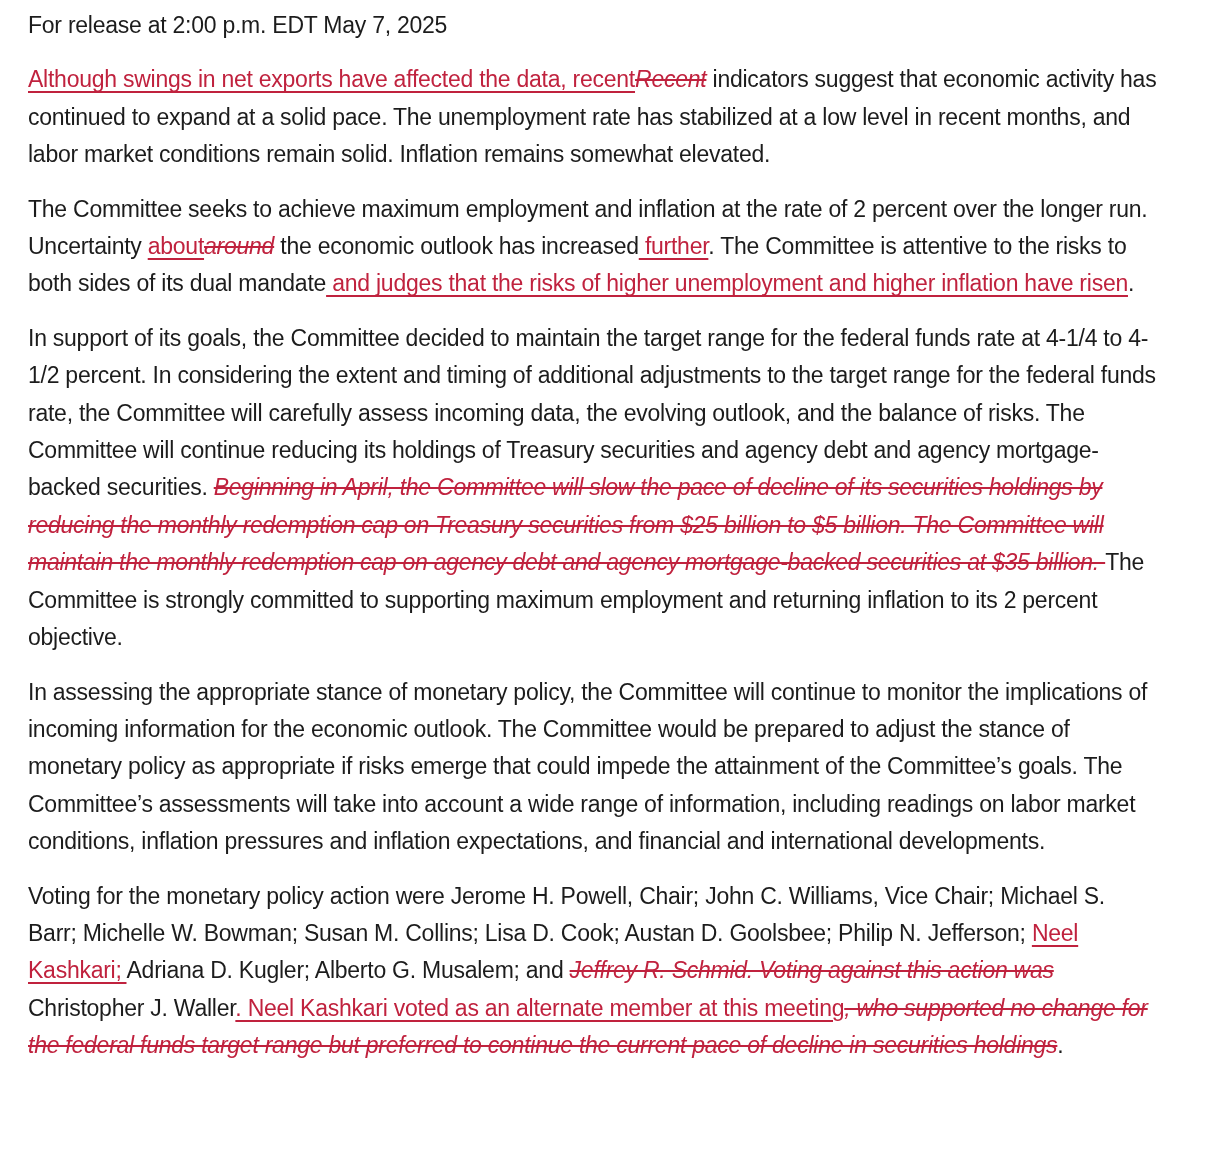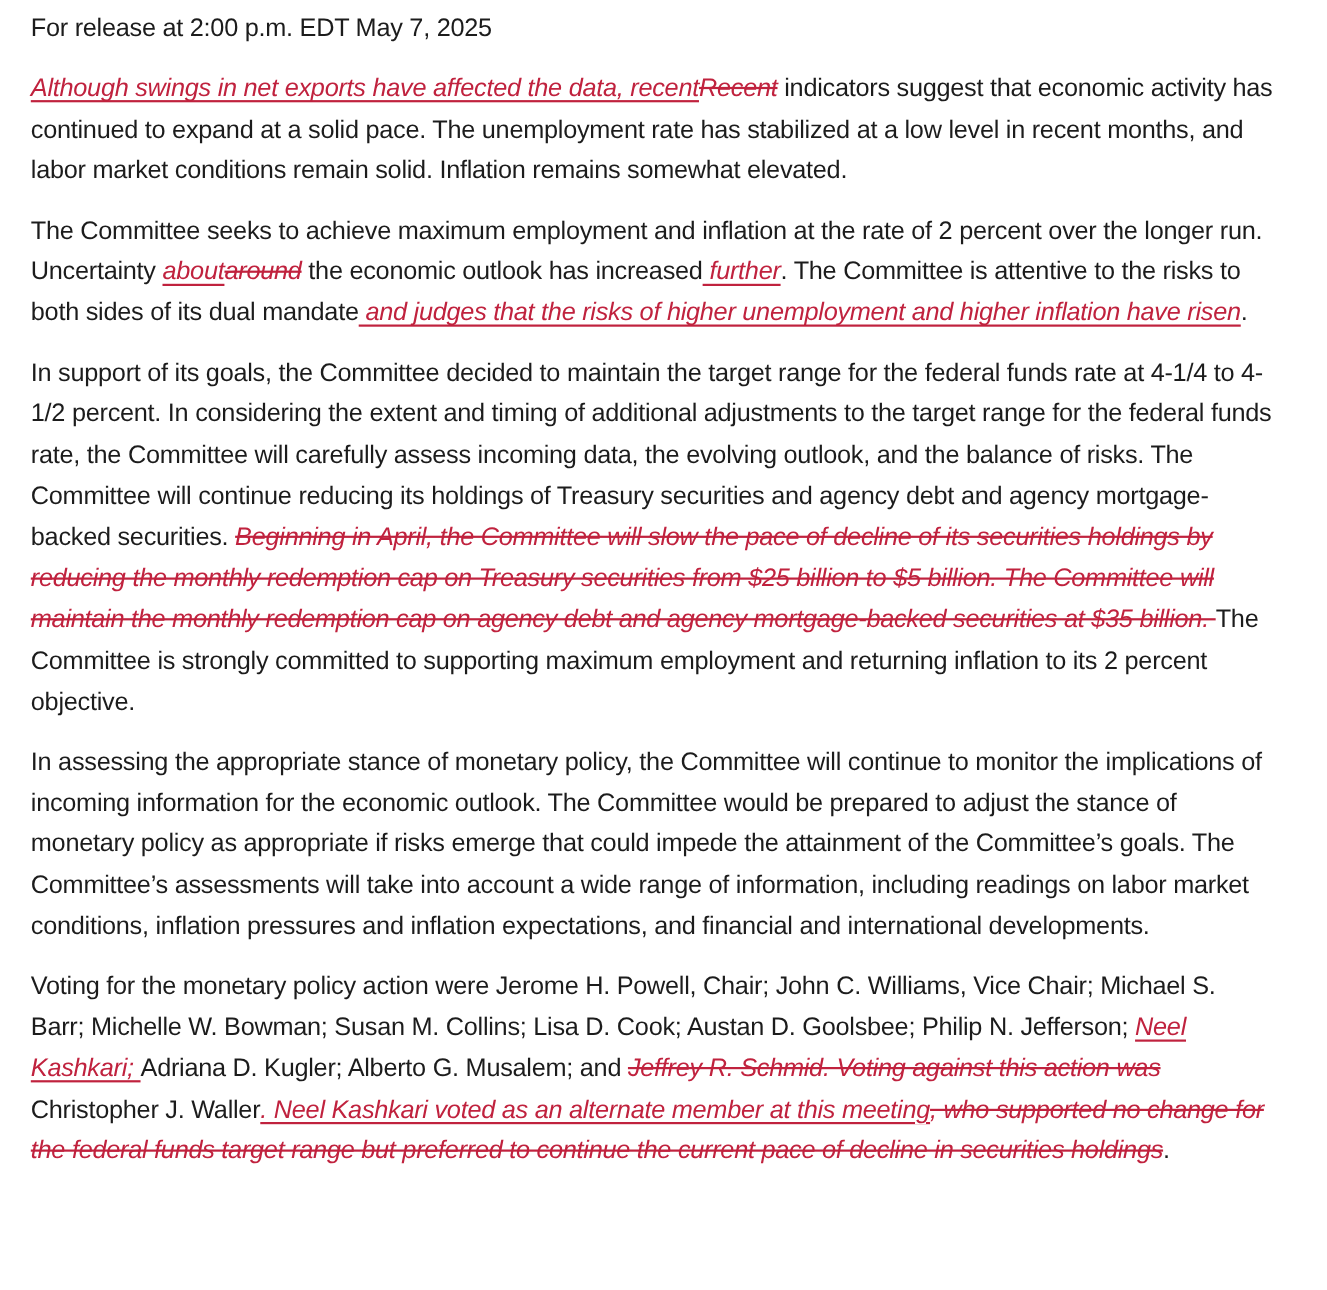--- a/index.html
+++ b/index.html
@@ -26,21 +26,20 @@
     margin: 0 0 17px 0;
   }
   .run-normal {
     color: inherit;
   }
   .run-ins {
     color: var(--rev-color, #c0223e);
     text-decoration: underline;
     text-underline-offset: 4px;
     text-decoration-thickness: 1.6px;
-    font-style: italic;
   }
   .run-del {
     color: var(--rev-color, #c0223e);
     text-decoration: line-through;
     text-decoration-thickness: 1.6px;
     font-style: italic;
   }
 </style>
 </head>
 <body style="background: rgb(255, 255, 255); --text-color: #1c1c1c; --rev-color: #c0223e;">

